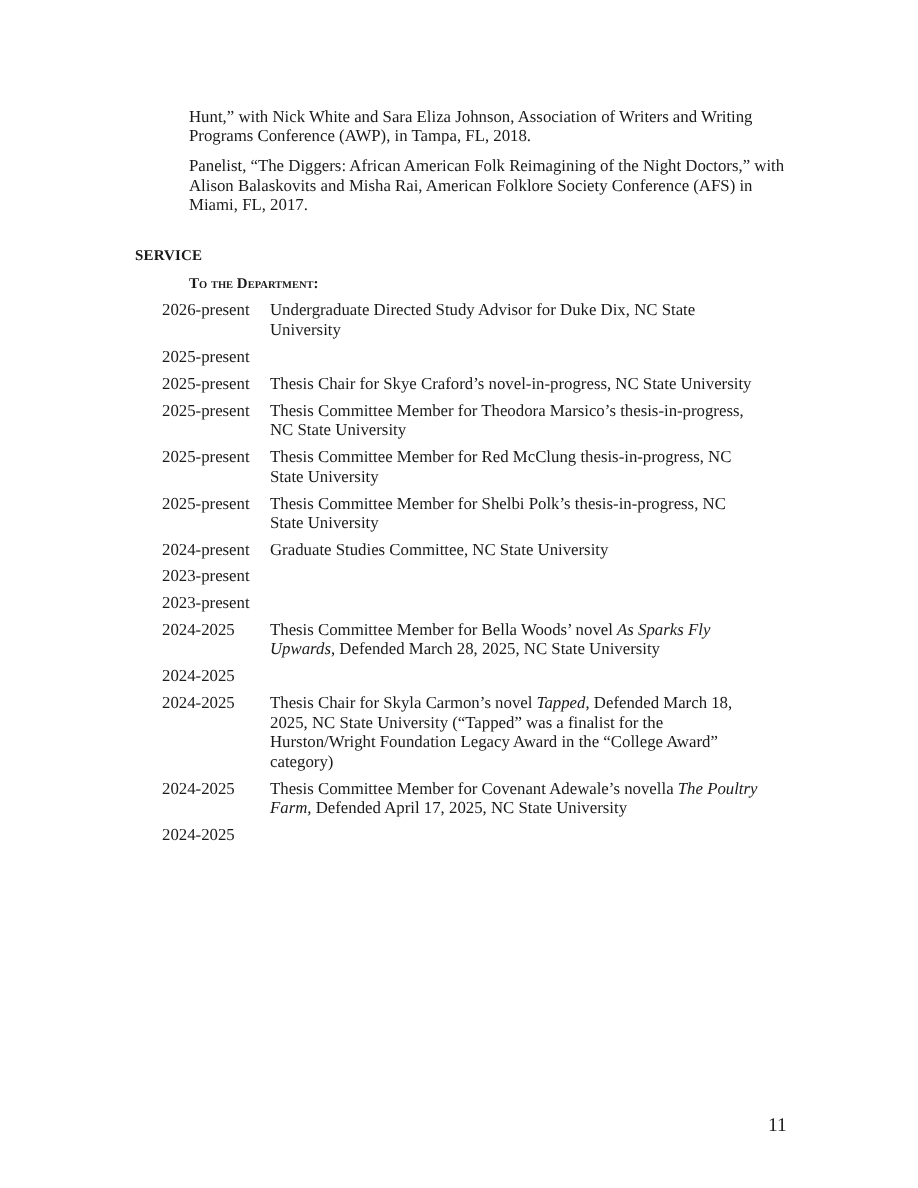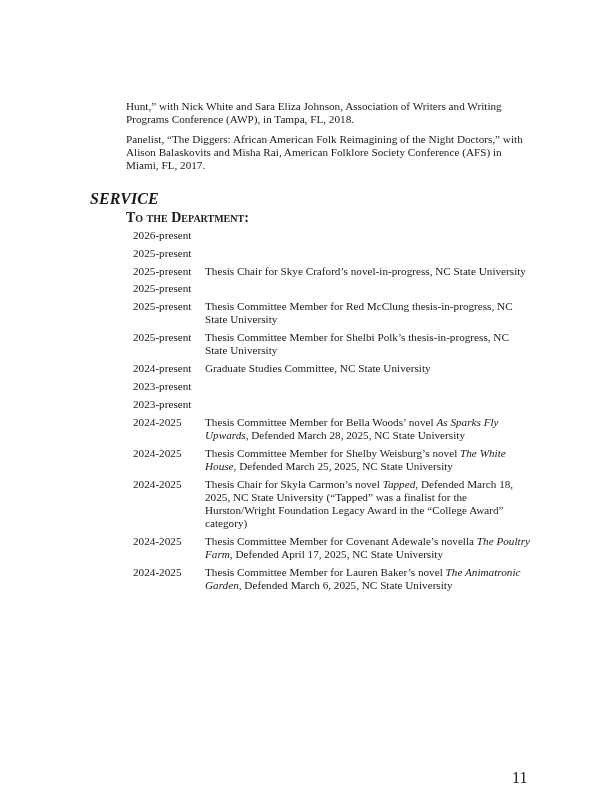--- a/index.html
+++ b/index.html
@@ -13,105 +13,106 @@
       position: relative;
       overflow: hidden;
       font-family: "Liberation Serif", "DejaVu Serif", serif;
       color: #1a1a1a;
       font-size: 11.2px;
       line-height: 13.2px;
     }
     .page {
       position: absolute;
       left: 0; top: 0;
-      width: 612px; height: 575px; margin-top: 28px;
+      width: 612px; height: 575px;
     }
     .cont {
       position: absolute;
       left: 126px;
       width: 400px;
     }
     .cont p {
       margin: 0;
     }
     #para1 { top: 72px; }
     #para2 { top: 105px; }
     .section-heading {
       position: absolute;
       left: 90px;
       top: 164px;
       font-weight: bold;
-      font-size: 16px;
+      font-size: 10px;
       letter-spacing: 0.1px;
       margin: 0;
-      font-style: italic;
     }
     .sub-heading {
       position: absolute;
       left: 126px;
       top: 183px;
       font-weight: bold;
-      font-size: 14px;
+      font-size: 10px;
       font-variant: small-caps;
       margin: 0;
     }
     .entries {
       position: absolute;
-      left: 133px;
+      left: 108px;
       top: 201px;
       width: 400px;
     }
     .entry {
       display: flex;
       margin-bottom: 4.6px;
     }
     .entry-date {
       width: 72px;
       flex: 0 0 72px;
     }
     .entry-desc {
       flex: 1 1 auto;
       width: 326px;
     }
     .entry-desc i { font-style: italic; }
     .page-number {
       position: absolute;
       left: 512px;
       top: 743px;
-      font-size: 16px;
+      font-size: 13px;
     }
   </style>
 </head>
 <body>
 
 <div class="page">
 
   <div class="cont" id="para1">
     <p>Hunt,” with Nick White and Sara Eliza Johnson, Association of Writers and Writing Programs Conference (AWP), in Tampa, FL, 2018.</p>
   </div>
   <div class="cont" id="para2">
     <p>Panelist, “The Diggers: African American Folk Reimagining of the Night Doctors,” with Alison Balaskovits and Misha Rai, American Folklore Society Conference (AFS) in Miami, FL, 2017.</p>
   </div>
 
   <h2 class="section-heading">SERVICE</h2>
   <h3 class="sub-heading">To the Department:</h3>
 
   <div class="entries">
     <div class="entry">
         <span class="entry-date">2026-present</span>
+        <span class="entry-desc"><span>Undergraduate Directed Study Advisor for Duke Dix, NC State University</span><i></i><span></span></span>
       </div>
     <div class="entry">
         <span class="entry-date">2025-present</span>
       </div>
     <div class="entry">
         <span class="entry-date">2025-present</span>
         <span class="entry-desc"><span>Thesis Chair for Skye Craford’s novel-in-progress, NC State University</span><i></i><span></span></span>
       </div>
     <div class="entry">
         <span class="entry-date">2025-present</span>
+        <span class="entry-desc"><span>Thesis Committee Member for Theodora Marsico’s thesis-in-progress, NC State University</span><i></i><span></span></span>
       </div>
     <div class="entry">
         <span class="entry-date">2025-present</span>
         <span class="entry-desc"><span>Thesis Committee Member for Red McClung thesis-in-progress, NC State University</span><i></i><span></span></span>
       </div>
     <div class="entry">
         <span class="entry-date">2025-present</span>
         <span class="entry-desc"><span>Thesis Committee Member for Shelbi Polk’s thesis-in-progress, NC State University</span><i></i><span></span></span>
       </div>
     <div class="entry">
@@ -123,30 +124,28 @@
       </div>
     <div class="entry">
         <span class="entry-date">2023-present</span>
       </div>
     <div class="entry">
         <span class="entry-date">2024-2025</span>
         <span class="entry-desc"><span>Thesis Committee Member for Bella Woods’ novel </span><i>As Sparks Fly Upwards</i><span>, Defended March 28, 2025, NC State University</span></span>
       </div>
     <div class="entry">
         <span class="entry-date">2024-2025</span>
-        <span class="entry-desc"><span>Thesis Committee Member for Shelby Weisburg’s novel </span><i>The White House</i><span>, Defended March 25, 2025, NC State University</span></span>
       </div>
     <div class="entry">
         <span class="entry-date">2024-2025</span>
         <span class="entry-desc"><span>Thesis Chair for Skyla Carmon’s novel </span><i>Tapped</i><span>, Defended March 18, 2025, NC State University (“Tapped” was a finalist for the Hurston/Wright Foundation Legacy Award in the “College Award” category)</span></span>
       </div>
     <div class="entry">
         <span class="entry-date">2024-2025</span>
         <span class="entry-desc"><span>Thesis Committee Member for Covenant Adewale’s novella </span><i>The Poultry Farm,</i><span> Defended April 17, 2025, NC State University</span></span>
       </div>
     <div class="entry">
         <span class="entry-date">2024-2025</span>
-        <span class="entry-desc"><span>Thesis Committee Member for Lauren Baker’s novel </span><i>The Animatronic Garden,</i><span> Defended March 6, 2025, NC State University</span></span>
       </div>
   </div>
 
   <div class="page-number">11</div>
 </div>
 
 </body></html>

